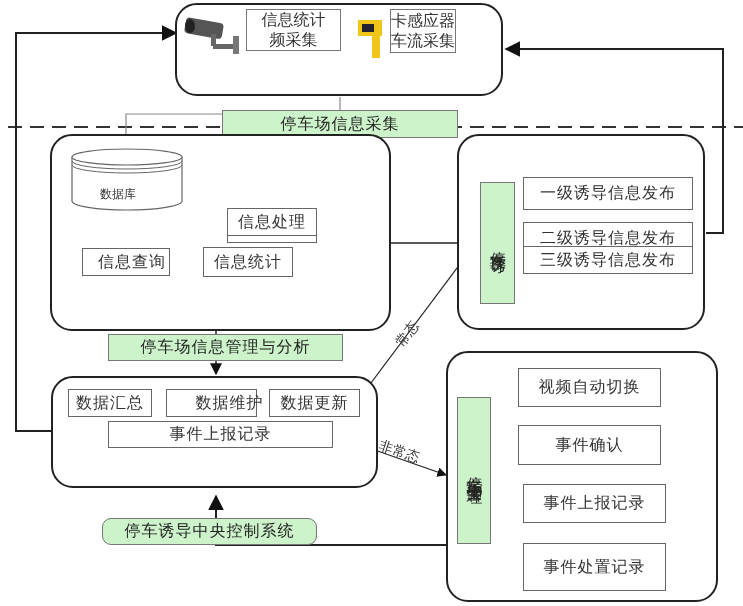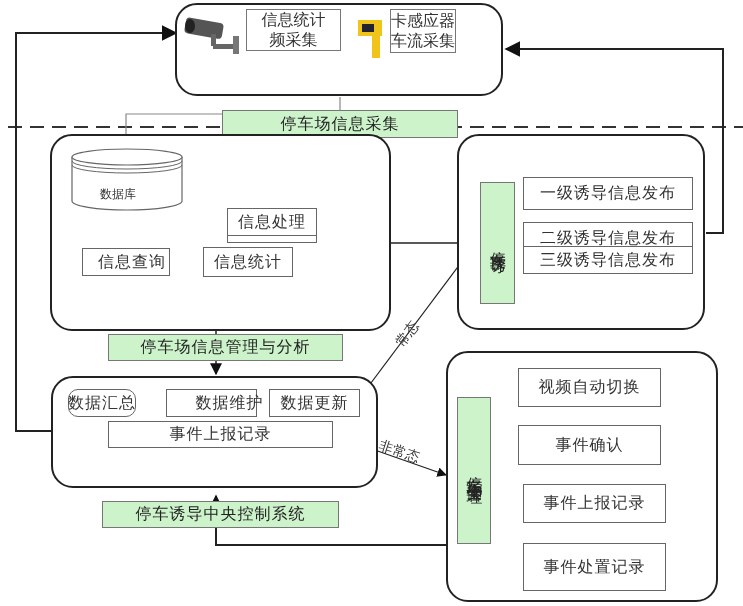--- a/index.html
+++ b/index.html
@@ -99,25 +99,25 @@
 <div class="box" style="left:203px;top:247px;width:90px;height:30px;">信息统计</div>
 <div class="gbox" style="left:108px;top:286px;width:235px;height:27px;">停车场信息管理与分析</div>
 
 <div class="panel" style="left:457px;top:134px;width:248px;height:196px;"></div>
 <div class="vbox" style="left:480px;top:182px;width:35px;height:122px;">停车诱导</div>
 <div class="box" style="left:523px;top:177px;width:170px;height:33px;">一级诱导信息发布</div>
 <div class="box" style="left:523px;top:222px;width:170px;height:33px;">二级诱导信息发布</div>
 <div class="box" style="left:523px;top:246px;width:170px;height:28px;">三级诱导信息发布</div>
 
 <div class="panel" style="left:51px;top:376px;width:327px;height:112px;"></div>
-<div class="box" style="left:68px;top:389px;width:68px;height:28px;border-radius:10px;">数据汇总</div>
+<div class="box" style="left:68px;top:389px;width:84px;height:28px;">数据汇总</div>
 <div class="box" style="left:166px;top:389px;width:91px;height:28px;padding-left:36px;">数据维护</div>
 <div class="box" style="left:269px;top:389px;width:91px;height:28px;">数据更新</div>
 <div class="box" style="left:108px;top:421px;width:225px;height:27px;">事件上报记录</div>
-<div class="gbox" style="left:102px;top:453px;width:237px;height:27px;">停车诱导中央控制系统</div>
+<div class="gbox" style="left:102px;top:470px;width:215px;height:27px;border-radius:9px;">停车诱导中央控制系统</div>
 
 <div class="panel" style="left:446px;top:351px;width:272px;height:251px;"></div>
 <div class="vbox" style="left:457px;top:397px;width:34px;height:147px;">停车场安全管理</div>
 <div class="box" style="left:518px;top:368px;width:143px;height:39px;">视频自动切换</div>
 <div class="box" style="left:518px;top:425px;width:143px;height:40px;">事件确认</div>
 <div class="box" style="left:523px;top:484px;width:143px;height:39px;">事件上报记录</div>
 <div class="box" style="left:523px;top:543px;width:143px;height:48px;">事件处置记录</div>
 
 <div class="lbl" style="left:392px;top:340px;transform:rotate(-53deg);transform-origin:left top;">常态</div>
 <div class="lbl" style="left:382px;top:437px;transform:rotate(18deg);transform-origin:left top;">非常态</div>

